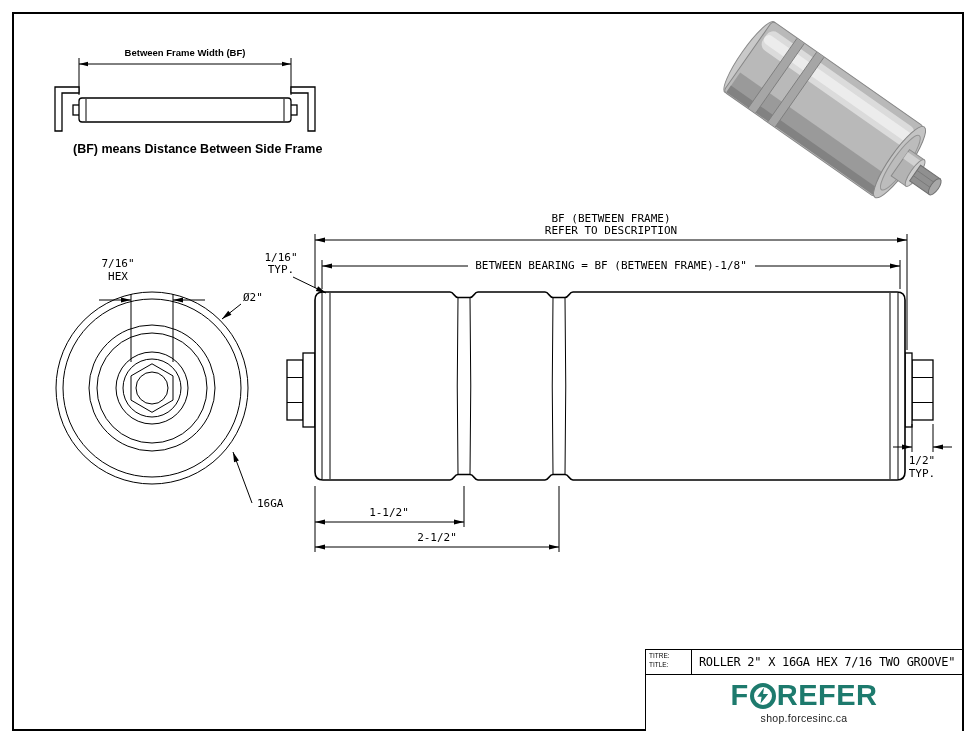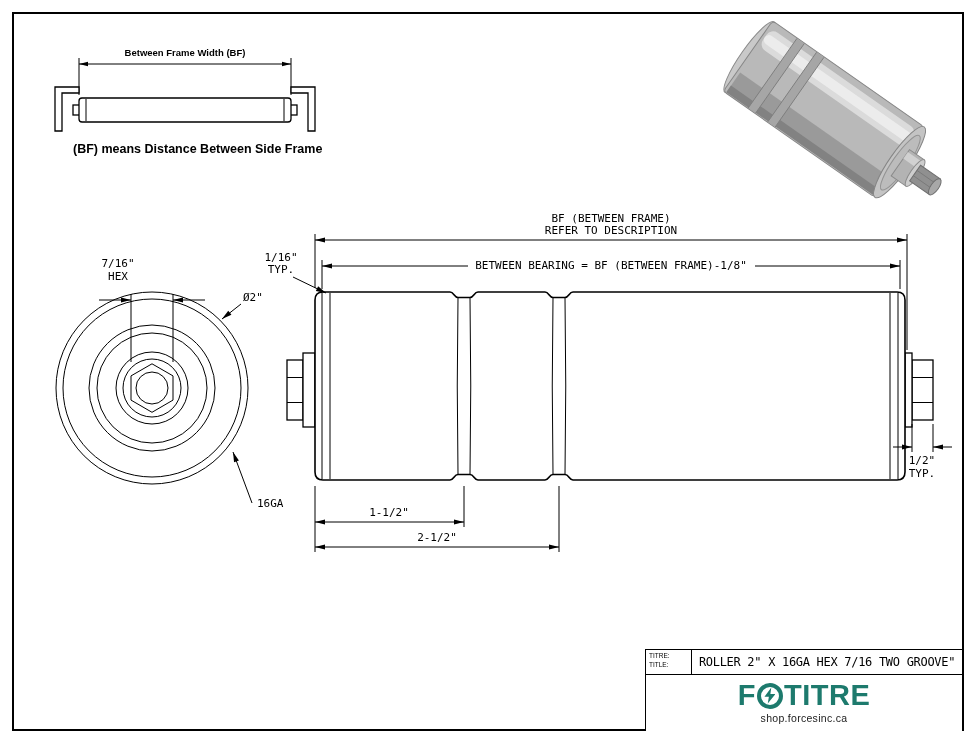--- a/index.html
+++ b/index.html
@@ -237,17 +237,17 @@
       <div>TITLE:</div>
     </div>
     <div class="tb-title">ROLLER 2" X 16GA HEX 7/16 TWO GROOVE"</div>
   </div>
   <div class="tb-row2">
     <div class="logo" style="color: rgb(29, 122, 109);">
       <span>F</span>
       <span class="bolt-o">
           <span class="bolt"></span>
         </span>
-      <span>TITRE</span>
+      <span>REFER</span>
     </div>
     <div class="website">shop.forcesinc.ca</div>
   </div>
 </div>
 
 </body></html>

